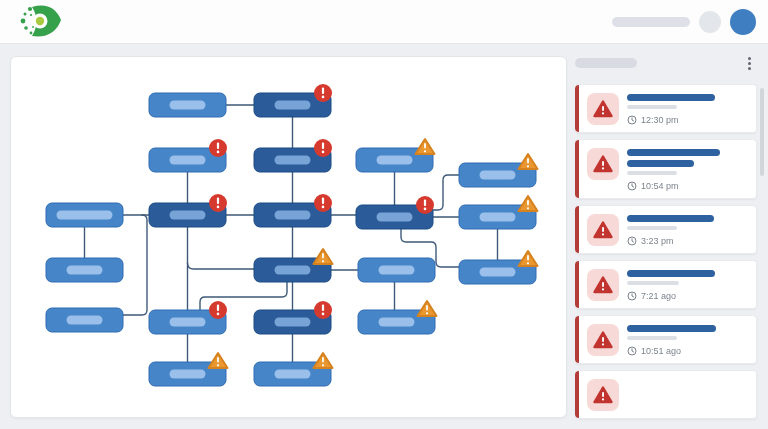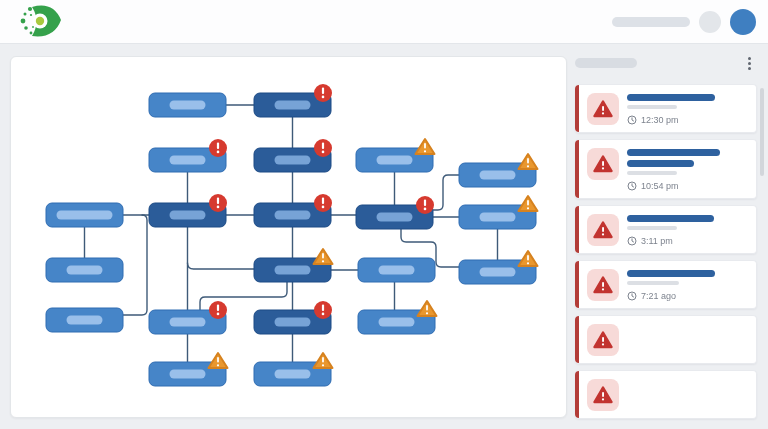--- a/index.html
+++ b/index.html
@@ -294,21 +294,21 @@
     <div class="alert-body">
       <div class="titles">
             <div class="tbar" style="width: 87px; background: rgb(46, 97, 159);"></div>
           </div>
       <div class="sbar" style="width: 50px;"></div>
       <div class="time-row">
         <svg width="10" height="10" viewBox="0 0 10 10">
           <circle cx="5" cy="5" r="4" fill="none" stroke="#7d838e" stroke-width="1"></circle>
           <path d="M5 2.8 V5 L6.6 6" fill="none" stroke="#7d838e" stroke-width="1" stroke-linecap="round"></path>
         </svg>
-        <span>3:11 pm</span>
+        <span>3:23 pm</span>
       </div>
     </div>
   </div>
 
   <div class="alert-card">
     <div class="alert-icon">
       <svg width="20" height="18" viewBox="0 0 20 18">
         <path d="M10 1.5 L18.5 16 H1.5 Z" fill="#c23430" stroke="#c23430" stroke-width="2.4" stroke-linejoin="round"></path>
         <rect x="9.1" y="6" width="1.9" height="5" rx="0.9" fill="#ffffff"></rect>
         <circle cx="10" cy="13.4" r="1.1" fill="#ffffff"></circle>
@@ -329,20 +329,33 @@
     </div>
   </div>
 
   <div class="alert-card">
     <div class="alert-icon">
       <svg width="20" height="18" viewBox="0 0 20 18">
         <path d="M10 1.5 L18.5 16 H1.5 Z" fill="#c23430" stroke="#c23430" stroke-width="2.4" stroke-linejoin="round"></path>
         <rect x="9.1" y="6" width="1.9" height="5" rx="0.9" fill="#ffffff"></rect>
         <circle cx="10" cy="13.4" r="1.1" fill="#ffffff"></circle>
       </svg>
+    </div>
+    <div class="alert-body">
+      <div class="titles">
+            <div class="tbar" style="width: 89px; background: rgb(46, 97, 159);"></div>
+          </div>
+      <div class="sbar" style="width: 50px;"></div>
+      <div class="time-row">
+        <svg width="10" height="10" viewBox="0 0 10 10">
+          <circle cx="5" cy="5" r="4" fill="none" stroke="#7d838e" stroke-width="1"></circle>
+          <path d="M5 2.8 V5 L6.6 6" fill="none" stroke="#7d838e" stroke-width="1" stroke-linecap="round"></path>
+        </svg>
+        <span>10:51 ago</span>
+      </div>
     </div>
   </div>
 
   <div class="alert-card">
     <div class="alert-icon">
       <svg width="20" height="18" viewBox="0 0 20 18">
         <path d="M10 1.5 L18.5 16 H1.5 Z" fill="#c23430" stroke="#c23430" stroke-width="2.4" stroke-linejoin="round"></path>
         <rect x="9.1" y="6" width="1.9" height="5" rx="0.9" fill="#ffffff"></rect>
         <circle cx="10" cy="13.4" r="1.1" fill="#ffffff"></circle>
       </svg>

